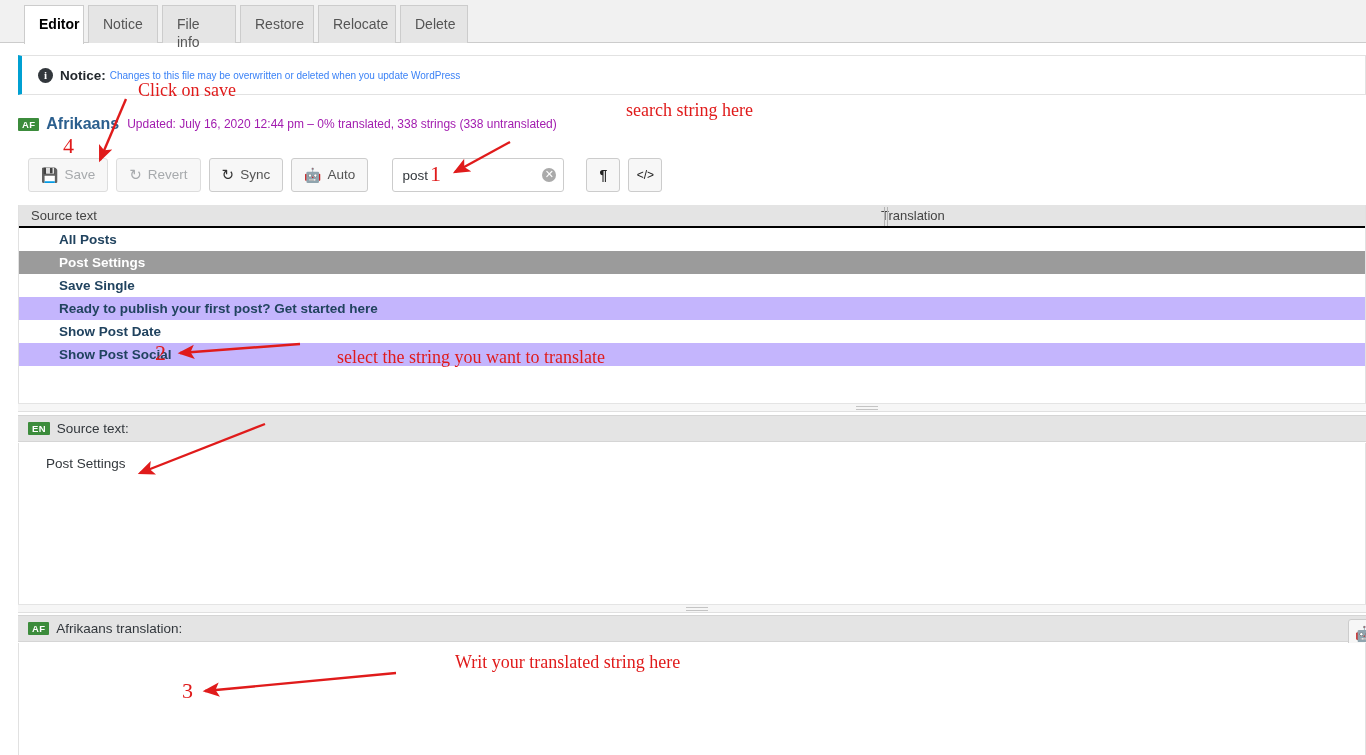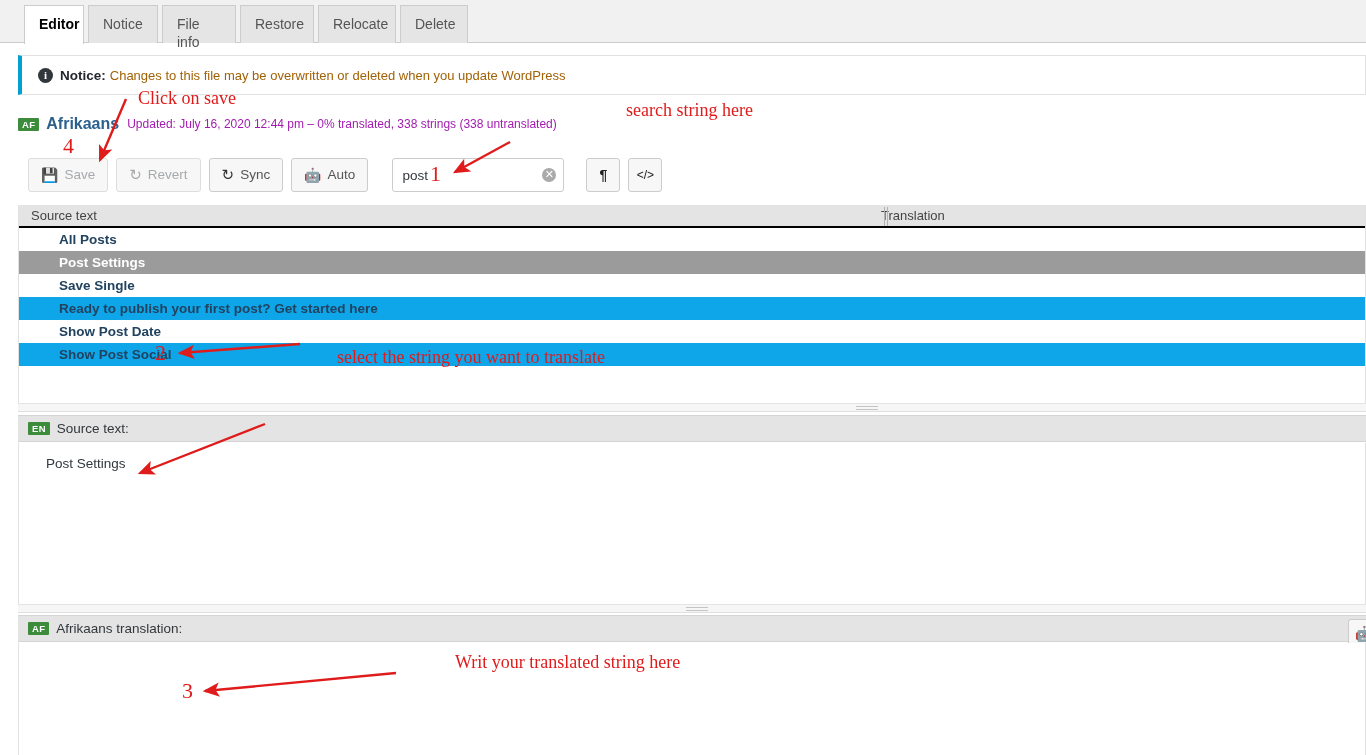--- a/index.html
+++ b/index.html
@@ -64,21 +64,21 @@
     color: #fff;
     font-size: 11px;
     font-weight: bold;
     font-family: "Liberation Serif", serif;
     text-align: center;
     line-height: 15px;
     margin-right: 7px;
     flex: none;
   }
   .notice-label { font-weight: bold; color: #23282d; font-size: 13.5px; }
-  .notice-text { color: #a16207; font-size: 13px; margin-left: 4px; }
+  .notice-text { color: #3b82f6; font-size: 10px; margin-left: 4px; }
 
   
   .langline {
     position: absolute;
     left: 18px; top: 114px;
     height: 20px;
     display: flex;
     align-items: center;
   }
   .badge {
@@ -200,21 +200,21 @@
   .col-divider i:nth-child(2) { left: 3px; }
 
   .row {
     height: 23px;
     display: flex;
     align-items: center;
     cursor: pointer;
     position: relative;
   }
   .row.odd { background: #ffffff; }
-  .row.even { background: #0ea5e9; }
+  .row.even { background: #c4b5fd; }
   .row.selected { background: #9b9b9b; }
   .row .cell-src {
     width: 850px;
     padding-left: 40px;
     font-size: 13.5px;
     font-weight: bold;
     color: #21435f;
     white-space: nowrap;
   }
   .row.selected .cell-src { color: #ffffff; }
@@ -417,21 +417,21 @@
   <span class="badge">AF</span>
   <span class="plabel">Afrikaans translation:</span>
   <div class="robot-btn">
     <span>🤖</span>
   </div>
 </div>
 <div class="panel-body" style="left:18px; top:643px; width:1348px; height:112px;">
   <span></span>
 </div>
 
-<div class="anno t18" style="left:138px; top:88px;">Click on save</div>
+<div class="anno t18" style="left:138px; top:80px;">Click on save</div>
 <div class="anno num" style="left:63px;  top:133px;">4</div>
 <div class="anno t18" style="left:626px; top:100px;">search string here</div>
 <div class="anno num" style="left:430px; top:161px;">1</div>
 <div class="anno num" style="left:155px; top:340px;">2</div>
 <div class="anno t18" style="left:337px; top:347px;">select the string you want to translate</div>
 <div class="anno t18" style="left:455px; top:652px;">Writ your translated string here</div>
 <div class="anno num" style="left:182px; top:678px;">3</div>
 
 <svg class="overlay">
   <defs>

